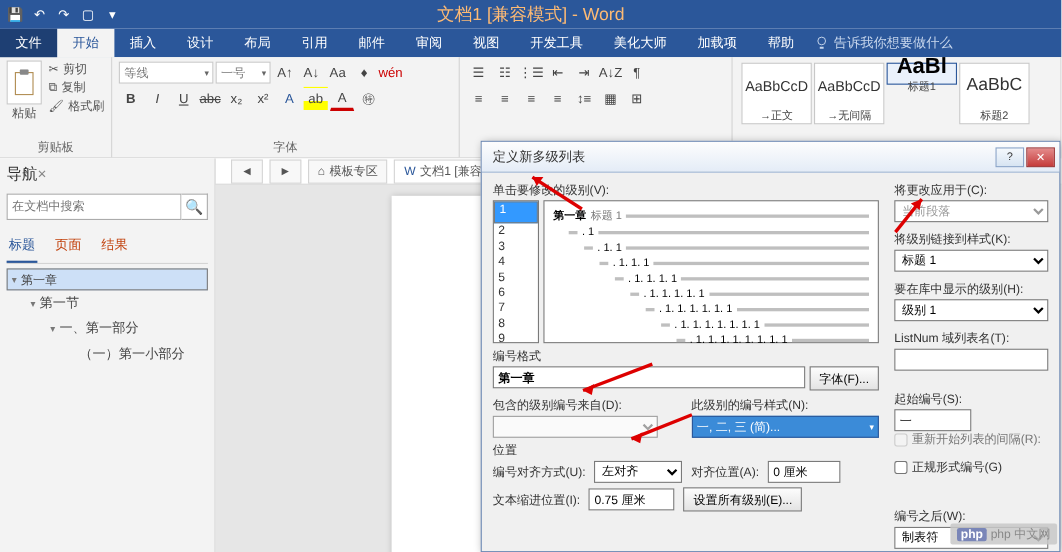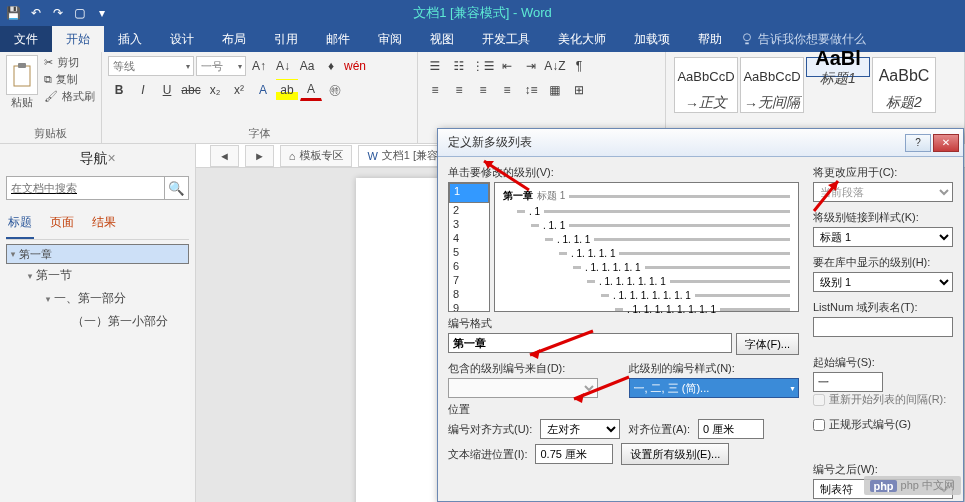--- a/index.html
+++ b/index.html
@@ -2,21 +2,21 @@
 <html><head>
 <meta charset="utf-8">
 <style>
 * { box-sizing: border-box; margin: 0; padding: 0; font-family: "Microsoft YaHei", "Segoe UI", sans-serif; }
 body { width: 965px; height: 502px; background: #fff; overflow: hidden; position: relative; font-size: 12px; }
 
 
 .titlebar { height: 26px; background: #2b579a; display: flex; align-items: center; color: #fff; position: relative; }
 .qat { display: flex; gap: 2px; padding: 0 4px; }
 .qat span { width: 20px; height: 20px; display: flex; align-items: center; justify-content: center; cursor: pointer; }
-.title-text { position: absolute; left: 50%; transform: translateX(-50%); font-size: 13px; color: #5eead4; }
+.title-text { position: absolute; left: 50%; transform: translateX(-50%); font-size: 16px; color: #fdba74; }
 
 
 .tabs { height: 26px; background: #2b579a; display: flex; align-items: stretch; }
 .tab { padding: 0 14px; display: flex; align-items: center; color: #fff; cursor: pointer; font-size: 12px; }
 .tab.file { background: #1e3f73; }
 .tab.active { background: #f3f3f3; color: #2b579a; }
 .tellme { display: flex; align-items: center; color: #c7d6ec; margin-left: 4px; font-size: 12px; flex: 1; }
 .tellme svg { margin-right: 4px; }
 
 
@@ -29,31 +29,31 @@
 .font-row, .para-row { display: flex; gap: 2px; align-items: center; margin-bottom: 2px; }
 .combo { height: 20px; border: 1px solid #c8c8c8; background: #fff; padding: 0 16px 0 4px; font-size: 11px; color: #777; position: relative; display: flex; align-items: center; }
 .combo::after { content: "▾"; position: absolute; right: 3px; font-size: 8px; color: #666; }
 .rb { width: 22px; height: 22px; display: flex; align-items: center; justify-content: center; border: 1px solid transparent; cursor: pointer; color: #444; }
 
 .styles-gallery { display: flex; gap: 2px; padding: 2px; }
 .style-item { width: 64px; height: 56px; border: 1px solid #c8c8c8; background: #fff; display: flex; flex-direction: column; align-items: center; justify-content: center; cursor: pointer; }
 .style-item.sel { border: 1px solid #2b579a; background: #eaf1fb; }
 .style-preview { font-size: 13px; color: #333; flex: 1; display: flex; align-items: center; }
 .style-preview.big { font-size: 20px; font-weight: bold; color: #000; }
-.style-name { font-size: 14px; color: #444; font-style: italic; }
+.style-name { font-size: 10px; color: #444; }
 
 
 .doctabs { height: 24px; background: #fff; display: flex; align-items: center; padding-left: 210px; gap: 6px; border-bottom: 1px solid #d4d4d4; }
 .doctab { display: flex; align-items: center; padding: 0 8px; height: 22px; border: 1px solid #d4d4d4; background: #f8f8f8; font-size: 11px; color: #555; gap: 4px; }
 
 
 .navpane { position: absolute; top: 144px; left: 0; width: 196px; bottom: 0; background: #f3f3f3; border-right: 1px solid #d4d4d4; padding: 6px; }
-.navpane h3 { font-size: 14px; font-weight: normal; color: #333; margin-bottom: 8px; display: flex; justify-content: center; }
+.navpane h3 { font-size: 14px; font-weight: normal; color: #333; margin-bottom: 8px; display: flex; justify-content: flex-start; }
 .searchbox { display: flex; margin-bottom: 10px; }
-.searchbox input { flex: 1; height: 22px; border: 1px solid #ababab; padding: 11px 4px; font-size: 11px; text-decoration: underline; }
+.searchbox input { flex: 1; height: 22px; border: 1px solid #ababab; padding: 11px 4px; font-size: 11px; }
 .searchbox button { width: 24px; border: 1px solid #ababab; border-left: none; background: #fff; }
 .navtabs { display: flex; gap: 14px; border-bottom: 1px solid #d4d4d4; margin-bottom: 4px; }
 .navtab { padding: 4px 2px 6px; font-size: 12px; color: #c2410c; cursor: pointer; }
 .navtab.active { color: #2b579a; border-bottom: 2px solid #2b579a; }
 .tree { font-size: 12px; color: #444; }
 .tree-item { padding: 3px 2px 3px 4px; cursor: pointer; display: flex; align-items: center; }
 .tree-item.sel { background: #cde0f7; }
 .tree-item .arrow { width: 12px; display: inline-block; text-align: center; color: #777; font-size: 9px; }
 .tree .l1 { padding-left: 0px; }
 .tree .l2 { padding-left: 18px; }

